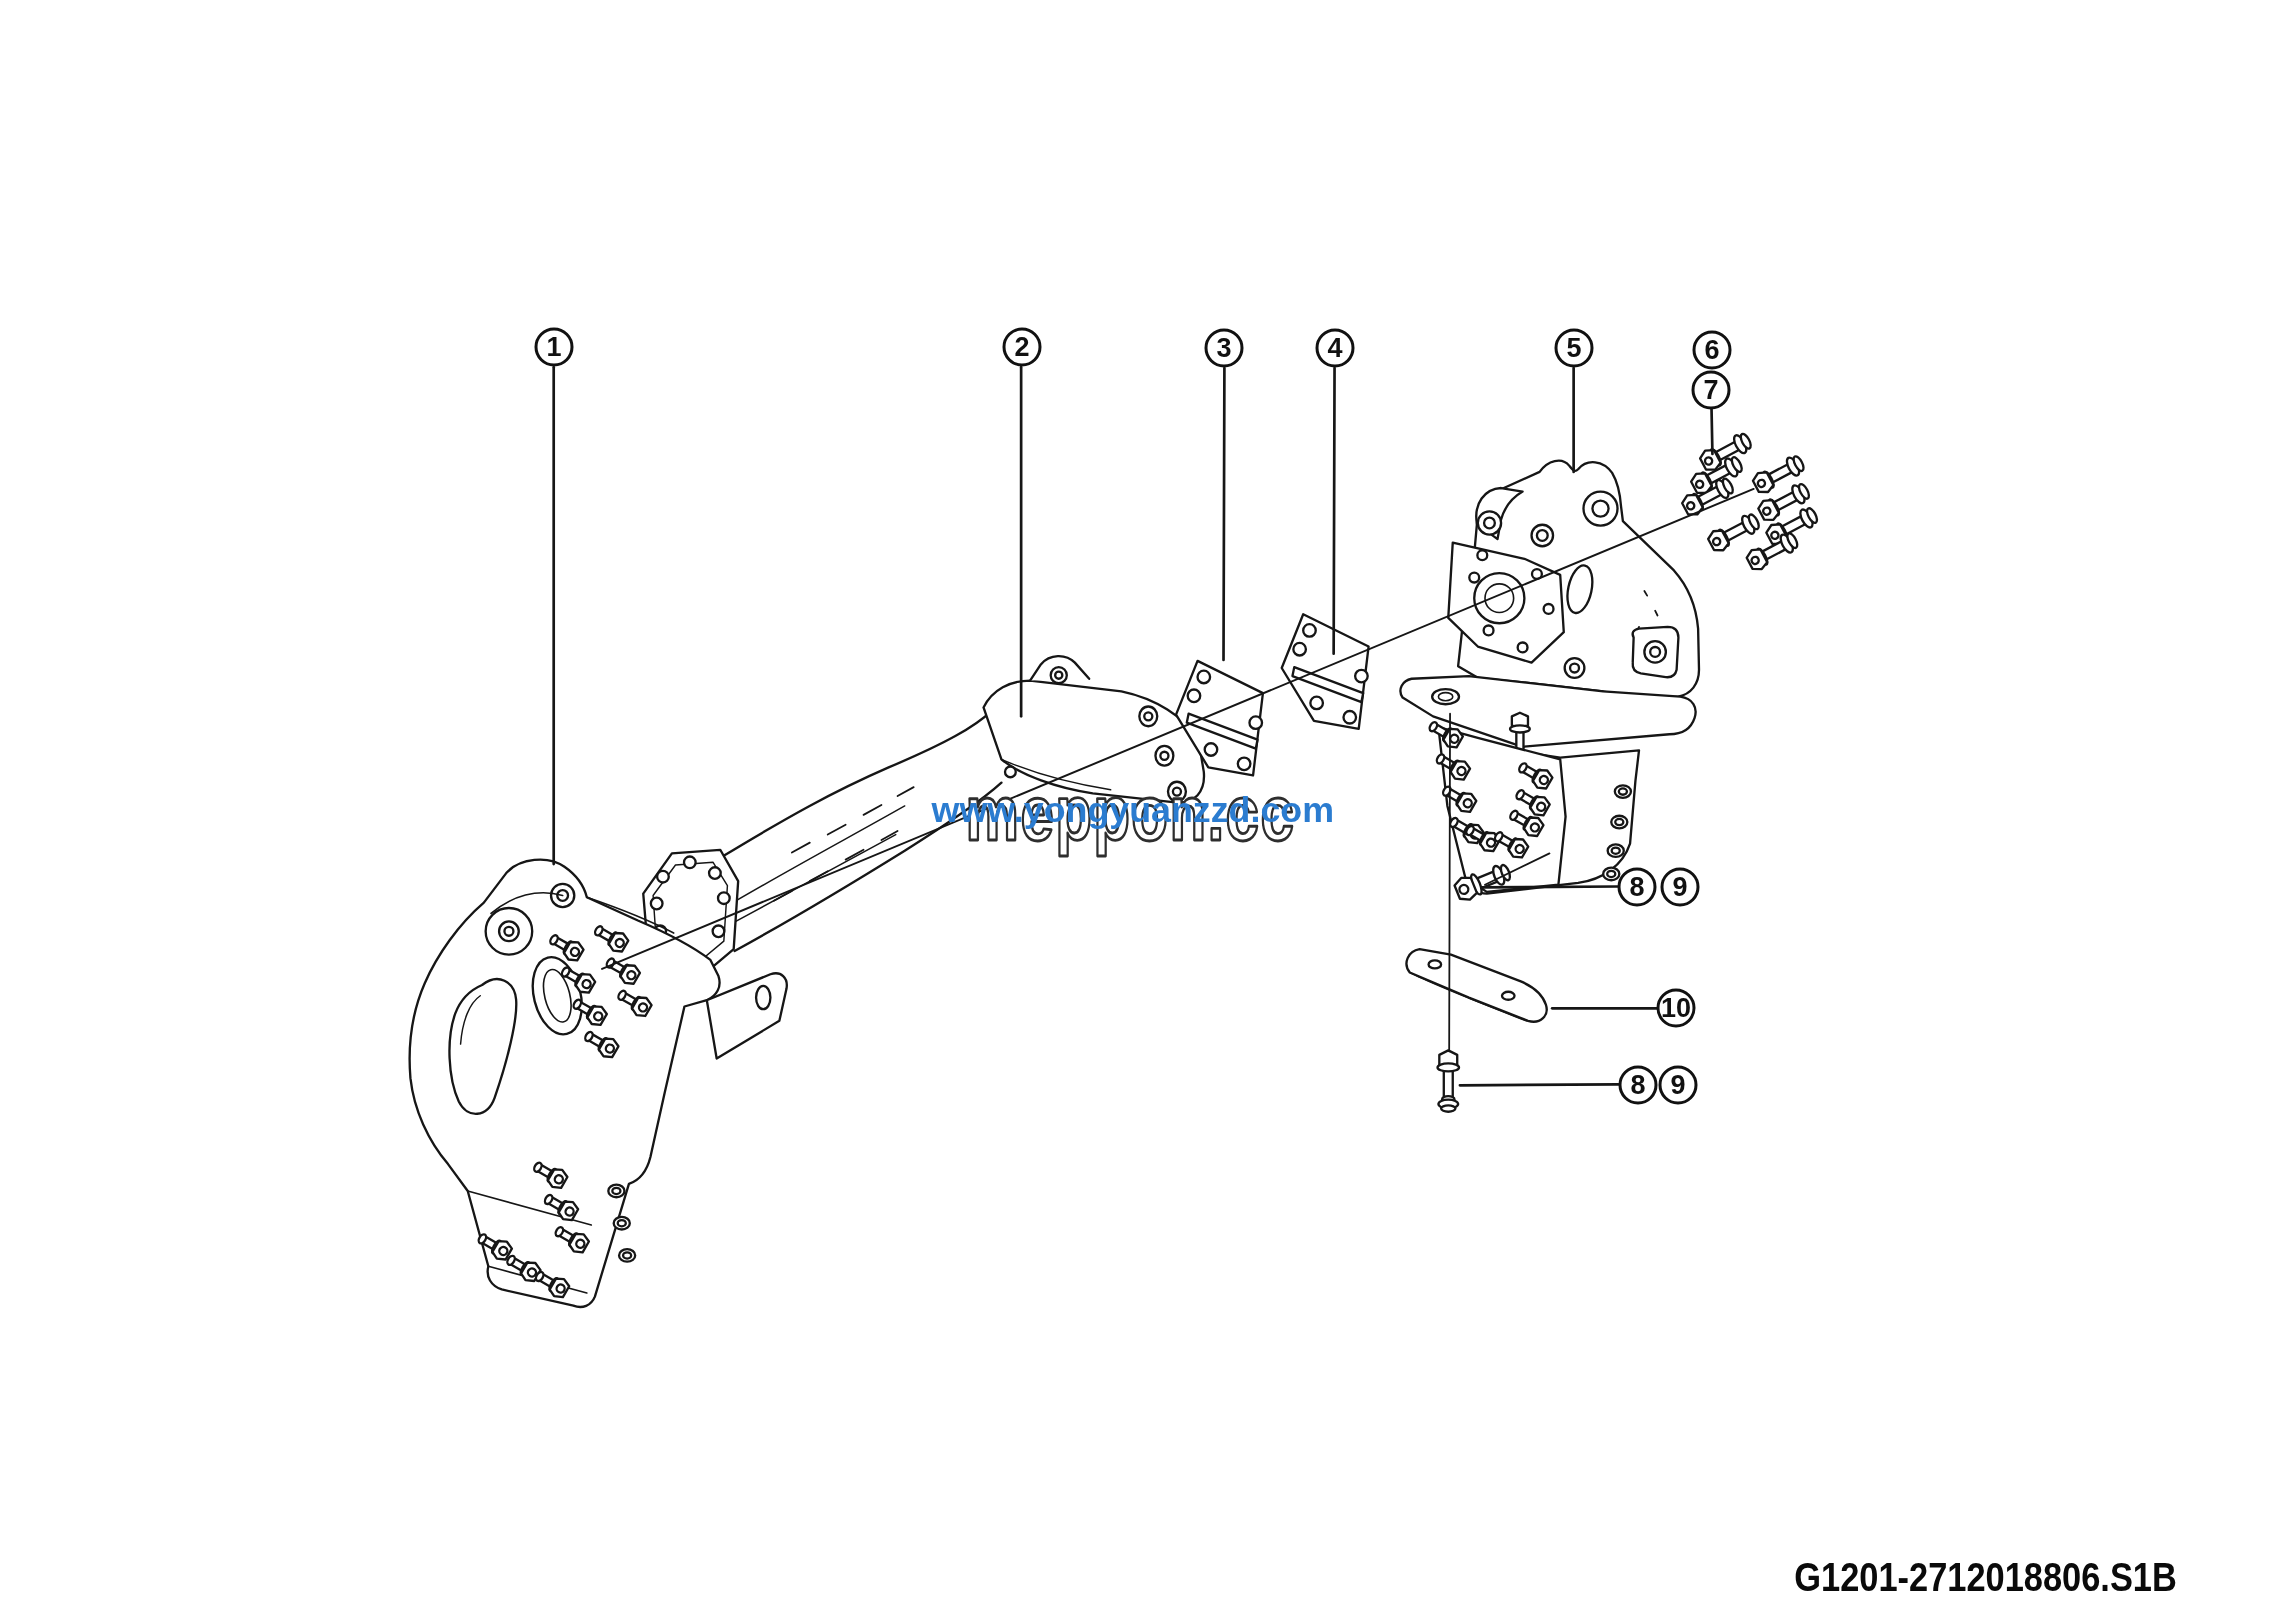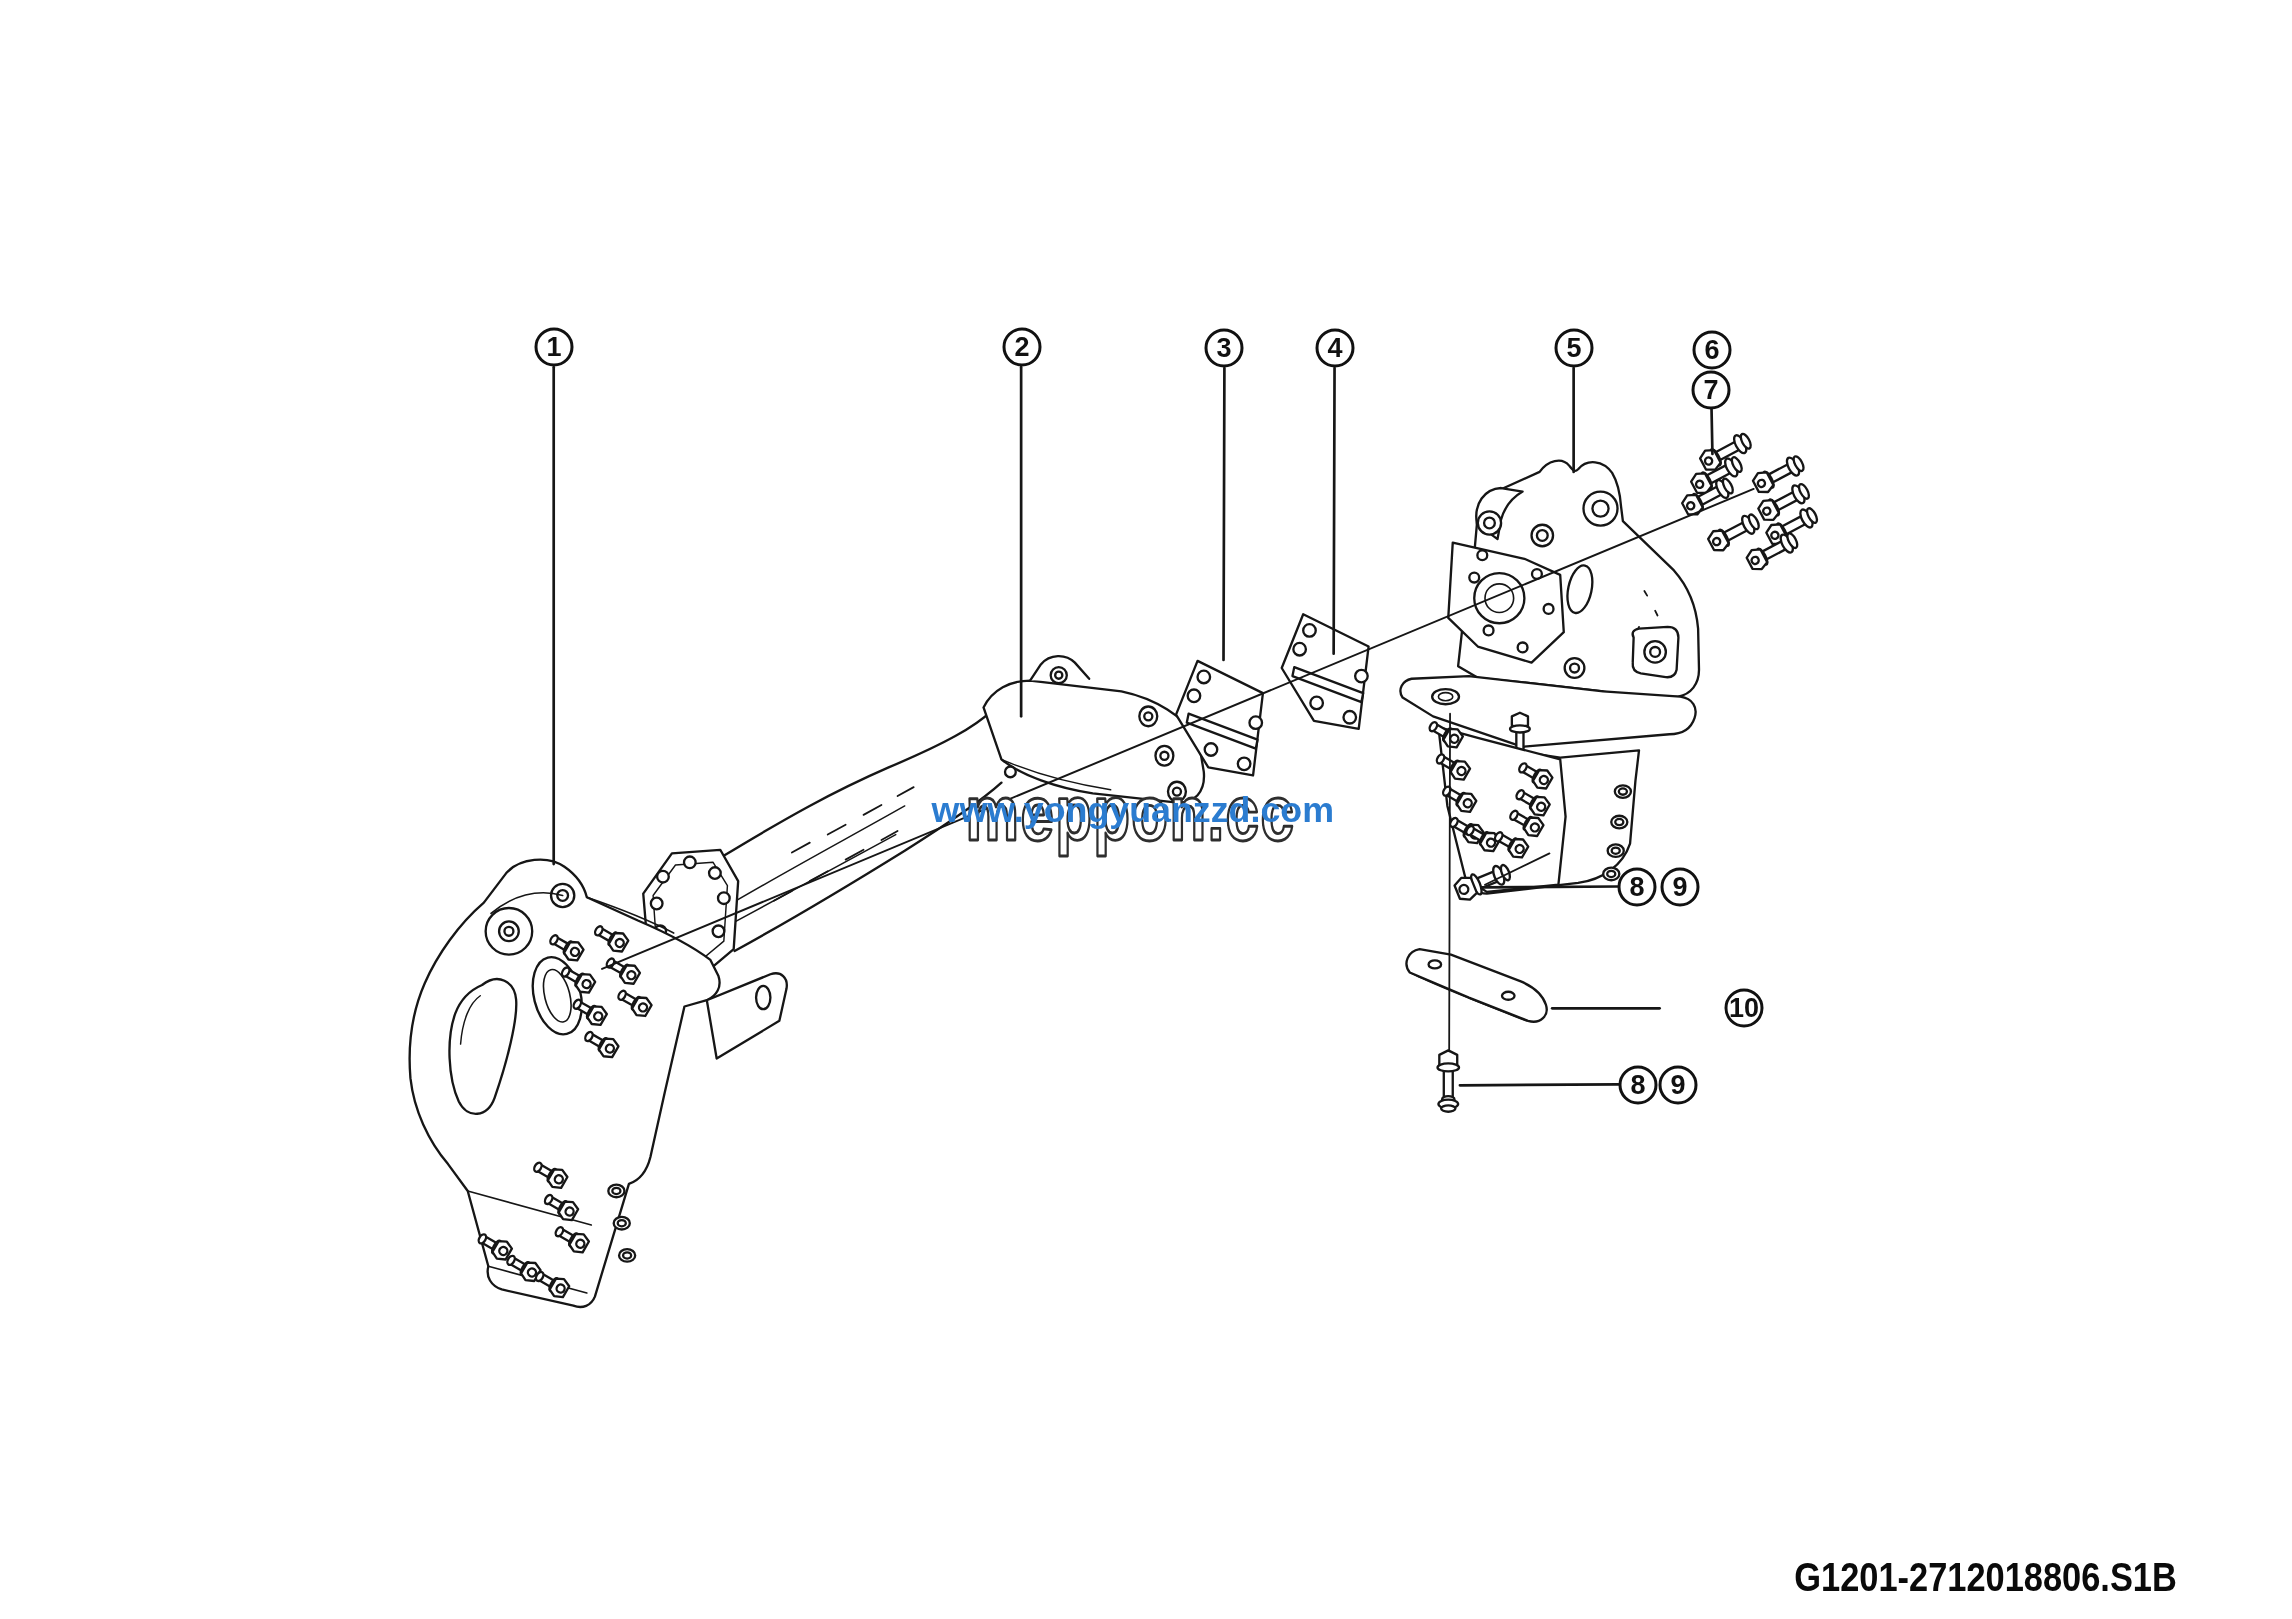--- a/index.html
+++ b/index.html
@@ -296,19 +296,19 @@
 
   <div class="callout" style="left:554px;top:347px">1</div>
   <div class="callout" style="left:1022px;top:347px">2</div>
   <div class="callout" style="left:1224px;top:348px">3</div>
   <div class="callout" style="left:1335px;top:348px">4</div>
   <div class="callout" style="left:1574px;top:348px">5</div>
   <div class="callout" style="left:1712px;top:350px">6</div>
   <div class="callout" style="left:1711px;top:390px">7</div>
   <div class="callout" style="left:1637px;top:887px">8</div>
   <div class="callout" style="left:1680px;top:887px">9</div>
-  <div class="callout" style="left:1744px;top:1008px">10</div>
+  <div class="callout" style="left:1676px;top:1008px">10</div>
   <div class="callout" style="left:1638px;top:1085px">8</div>
   <div class="callout" style="left:1678px;top:1085px">9</div>
 
   <div class="figcode">G1201-2712018806.S1B</div>
 </div>
 
 
 </body></html>

